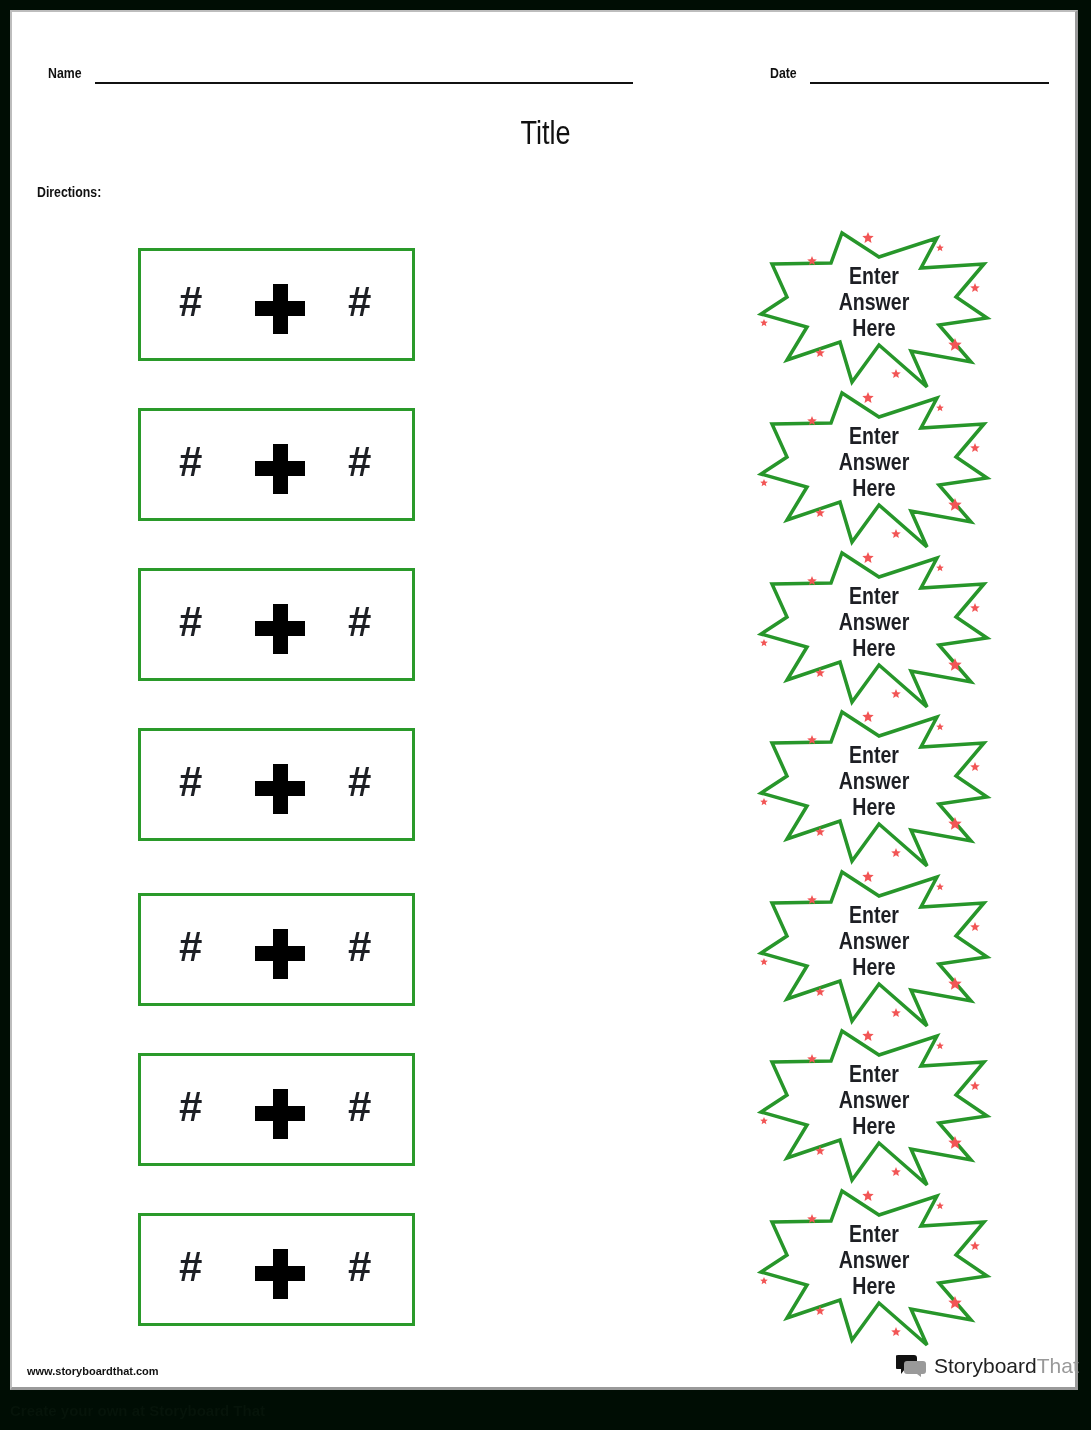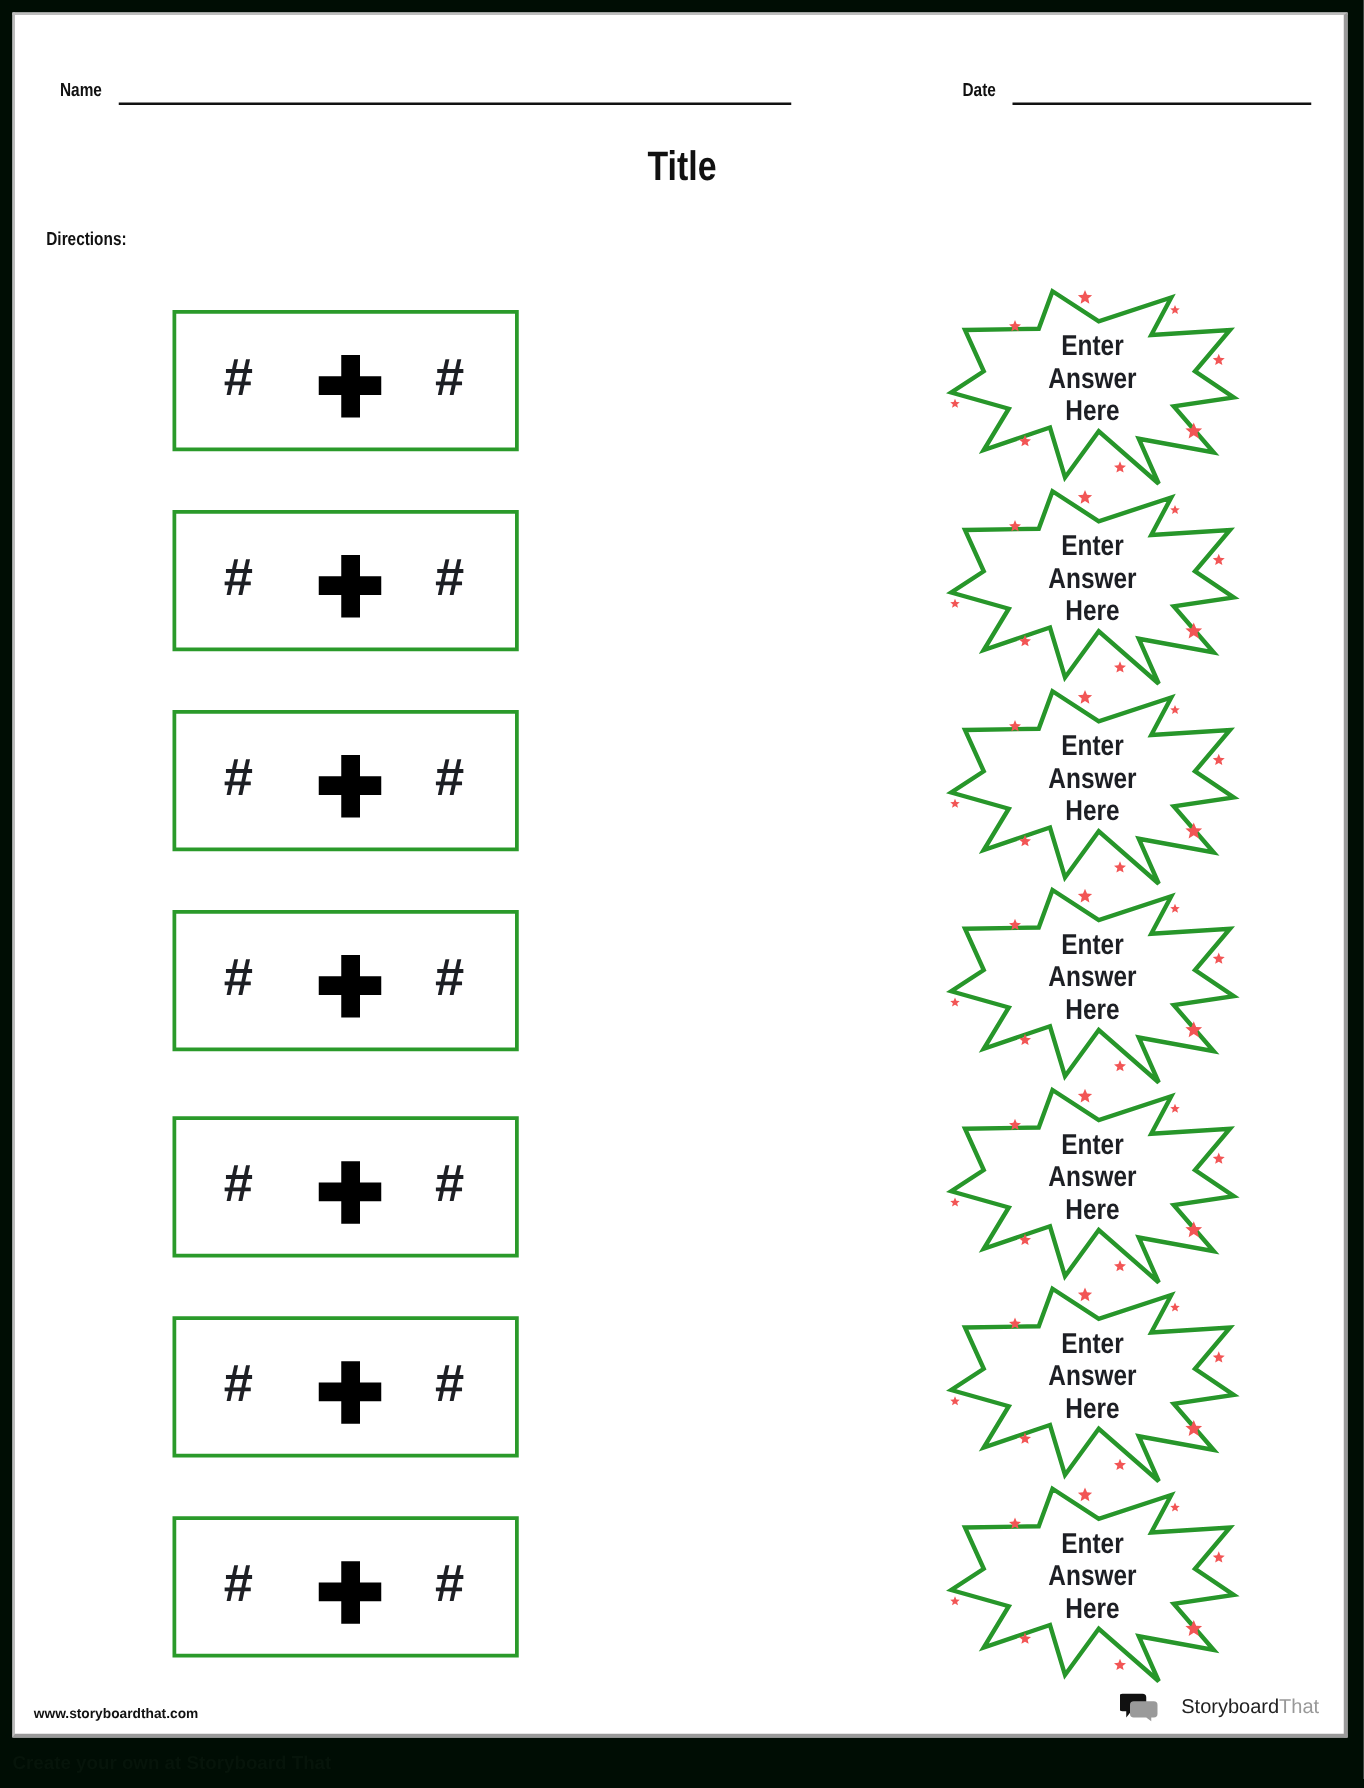--- a/index.html
+++ b/index.html
@@ -3,35 +3,35 @@
 <meta charset="utf-8">
 <style>
   html, body { margin:0; padding:0; }
   body { width:1091px; height:1430px; background:#000d04; position:relative; overflow:hidden;
          font-family:"Liberation Sans", sans-serif; }
   .page { position:absolute; left:10px; top:10px; width:1068px; height:1380px; background:#fff;
           border-right:3px solid #9a9a9a; border-bottom:3px solid #9a9a9a; border-left:2px solid #bdbdbd; border-top:2px solid #bdbdbd; box-sizing:border-box; }
   .cond { font-family:"Liberation Sans Narrow","Liberation Sans", sans-serif; font-weight:bold; transform-origin:left center; display:inline-block; }
   .label { position:absolute; font-weight:bold; font-size:15px; color:#111; transform:scaleX(0.82); transform-origin:left top; }
   .line { position:absolute; height:2px; background:#111; }
-  .title { position:absolute; left:0; width:1091px; top:114px; text-align:center; font-weight:bold; font-size:33px; color:#111; }
+  .title { position:absolute; left:0; width:1091px; top:114px; text-align:center; font-weight:normal; font-size:33px; color:#111; }
   .title span { display:inline-block; transform:scaleX(0.82); }
   .box { position:absolute; left:138px; width:277px; height:113px; border:3px solid #2a9a2a; box-sizing:border-box; }
   .box .hash { position:absolute; top:30px; font-size:42px; font-weight:bold; color:#1d1f24; line-height:1; }
   .box .plus { position:absolute; left:114px; top:33px; width:50px; height:50px; }
   .box .plus:before { content:""; position:absolute; left:0; top:17px; width:50px; height:15px; background:#000; }
   .box .plus:after { content:""; position:absolute; left:18px; top:0; width:15px; height:50px; background:#000; }
   .burst { position:absolute; left:754px; width:240px; height:165px; }
   .burst svg { position:absolute; left:0; top:0; }
   .burst .ans { position:absolute; left:60px; width:120px; top:38px; text-align:center; font-weight:bold;
                 font-size:23px; line-height:26px; color:#1d1f24; }
   .burst .ans span { display:block; transform:scaleX(0.85); }
   .footer-url { position:absolute; left:27px; top:1365px; font-size:11px; font-weight:bold; color:#111; }
   .logo { position:absolute; left:896px; top:1354px; display:flex; align-items:center; }
-  .logo-text { font-size:16px; color:#222; margin-left:17px; }
+  .logo-text { font-size:21px; color:#222; margin-left:6px; }
   .logo-text .that { color:#999; }
   .credit { position:absolute; left:10px; top:1402px; font-size:15px; font-weight:bold; color:#06140a; }
 </style>
 </head>
 <body>
 
 <div class="page"></div>
 
 <div class="label" style="left:48px;top:64px;">Name</div>
 <div class="line" style="left:95px;top:82px;width:538px;"></div>

